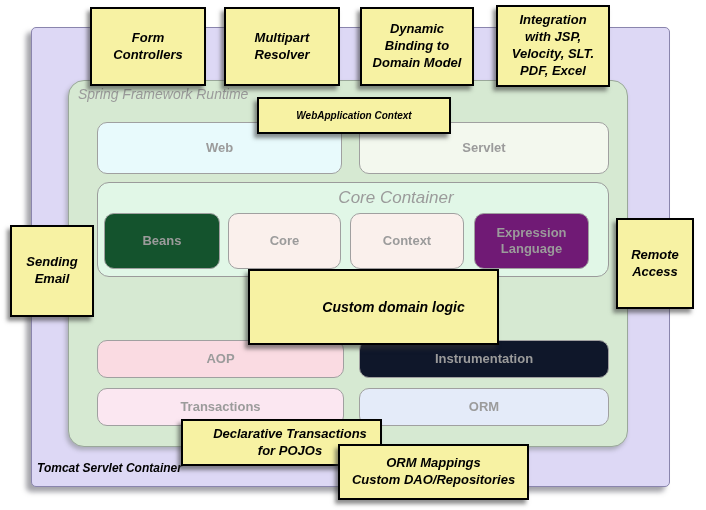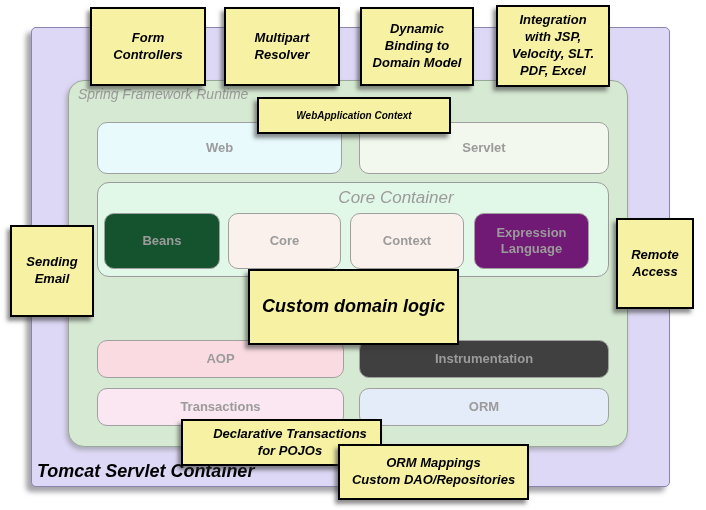--- a/index.html
+++ b/index.html
@@ -65,21 +65,21 @@
     white-space: pre-line;
     line-height: 1.25;
   }
   .m-web            { left: 97px;  top: 122px; width: 243px; height: 50px; background: #e8fafc; }
   .m-servlet        { left: 359px; top: 122px; width: 248px; height: 50px; background: #f3f8ee; }
   .m-beans          { left: 104px; top: 213px; width: 114px; height: 54px; background: #14532d; }
   .m-core           { left: 228px; top: 213px; width: 111px; height: 54px; background: #faf0ec; }
   .m-context        { left: 350px; top: 213px; width: 112px; height: 54px; background: #faf0ec; }
   .m-expression     { left: 474px; top: 213px; width: 113px; height: 54px; background: #701a75; }
   .m-aop            { left: 97px;  top: 340px; width: 245px; height: 36px; background: #fadbe2; }
-  .m-instrumentation{ left: 359px; top: 340px; width: 248px; height: 36px; background: #404040; }
+  .m-instrumentation{ left: 359px; top: 340px; width: 248px; height: 36px; background: #0f172a; }
   .m-transactions   { left: 97px;  top: 388px; width: 245px; height: 36px; background: #fbe7f1; }
   .m-orm            { left: 359px; top: 388px; width: 248px; height: 36px; background: #e4ebf9; }
   
   .note {
     position: absolute;
     display: flex;
     align-items: center;
     justify-content: center;
     background: #f7f2a3;
     border: 2px solid #000000;
@@ -92,31 +92,31 @@
     white-space: pre-line;
     line-height: 1.3;
     z-index: 10;
   }
   .n-form        { left: 90px;  top: 7px;   width: 112px; height: 75px; }
   .n-multipart   { left: 224px; top: 7px;   width: 112px; height: 75px; }
   .n-dynamic     { left: 360px; top: 7px;   width: 110px; height: 75px; }
   .n-integration { left: 496px; top: 5px;   width: 110px; height: 78px; }
   .n-webapp      { left: 257px; top: 97px;  width: 190px; height: 33px; font-size: 10px; }
   .n-sending     { left: 10px;  top: 225px; width: 80px;  height: 88px; }
-  .n-custom      { left: 248px; top: 269px; width: 207px; height: 72px; font-size: 18px; }
+  .n-custom      { left: 248px; top: 269px; width: 207px; height: 72px; font-size: 14px; padding-left: 40px; }
   .n-remote      { left: 616px; top: 218px; width: 74px;  height: 87px; }
   .n-declarative { left: 181px; top: 419px; width: 180px; height: 43px; padding-left: 17px; }
   .n-ormmap      { left: 338px; top: 444px; width: 187px; height: 52px; }
   
   .tomcat-label {
     position: absolute;
     left: 37px; top: 461px;
     font-weight: bold;
     font-style: italic;
-    font-size: 18px;
+    font-size: 12px;
     color: #000000;
   }
 </style>
 </head>
 <body>
 
 <div id="stage">
 
   <div class="outer-box"></div>
   <div class="tomcat-label">Tomcat Servlet Container</div>

